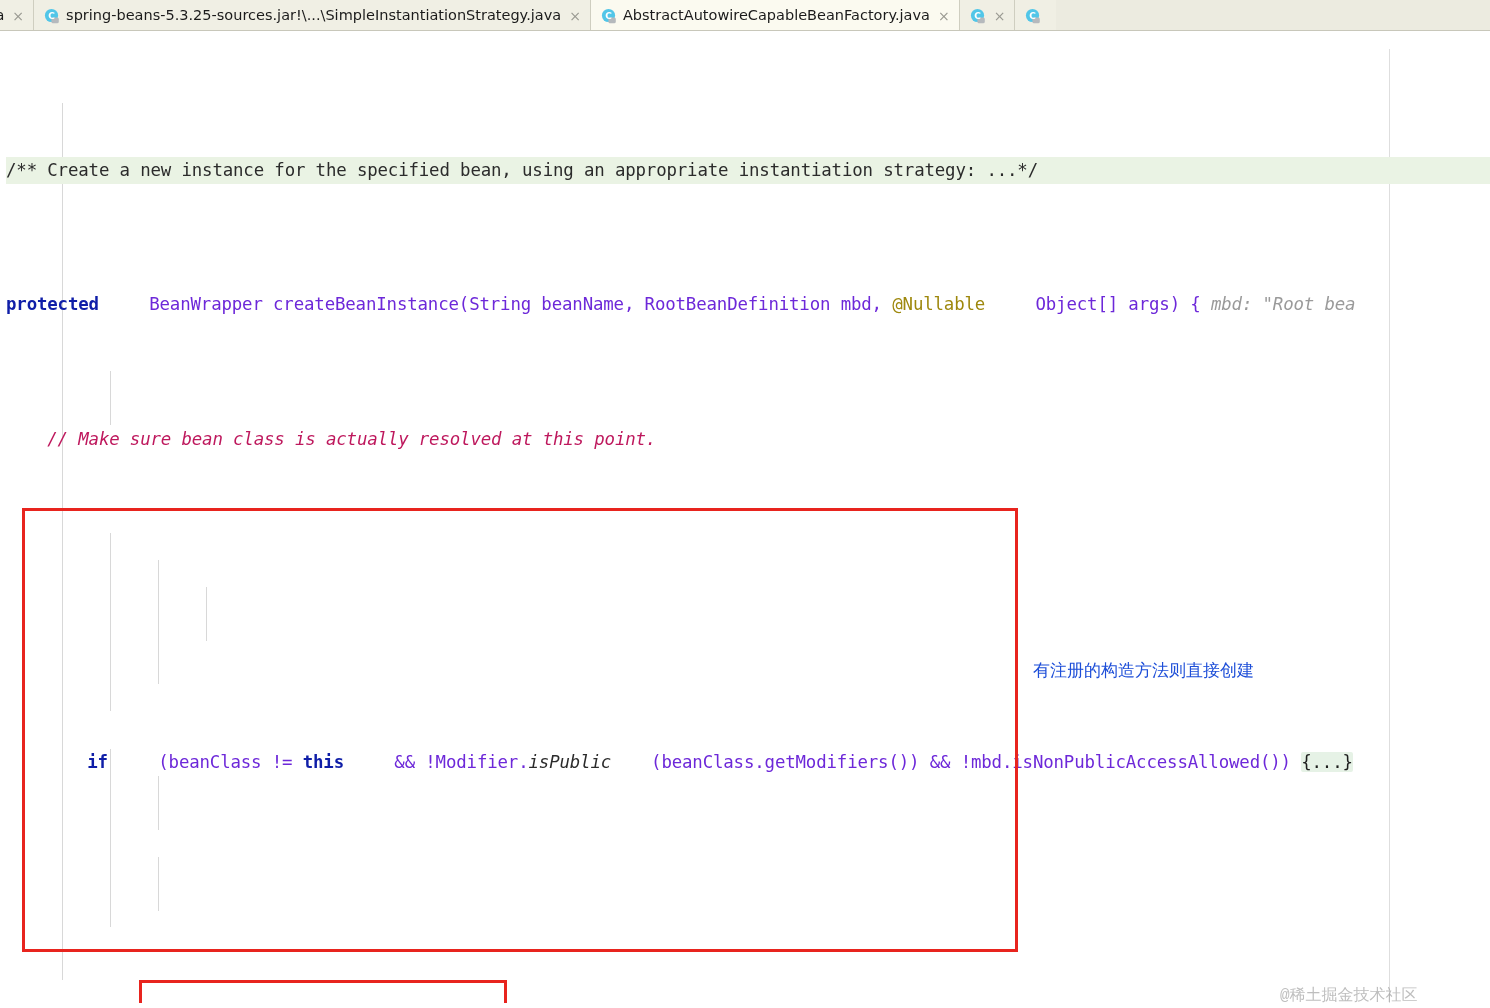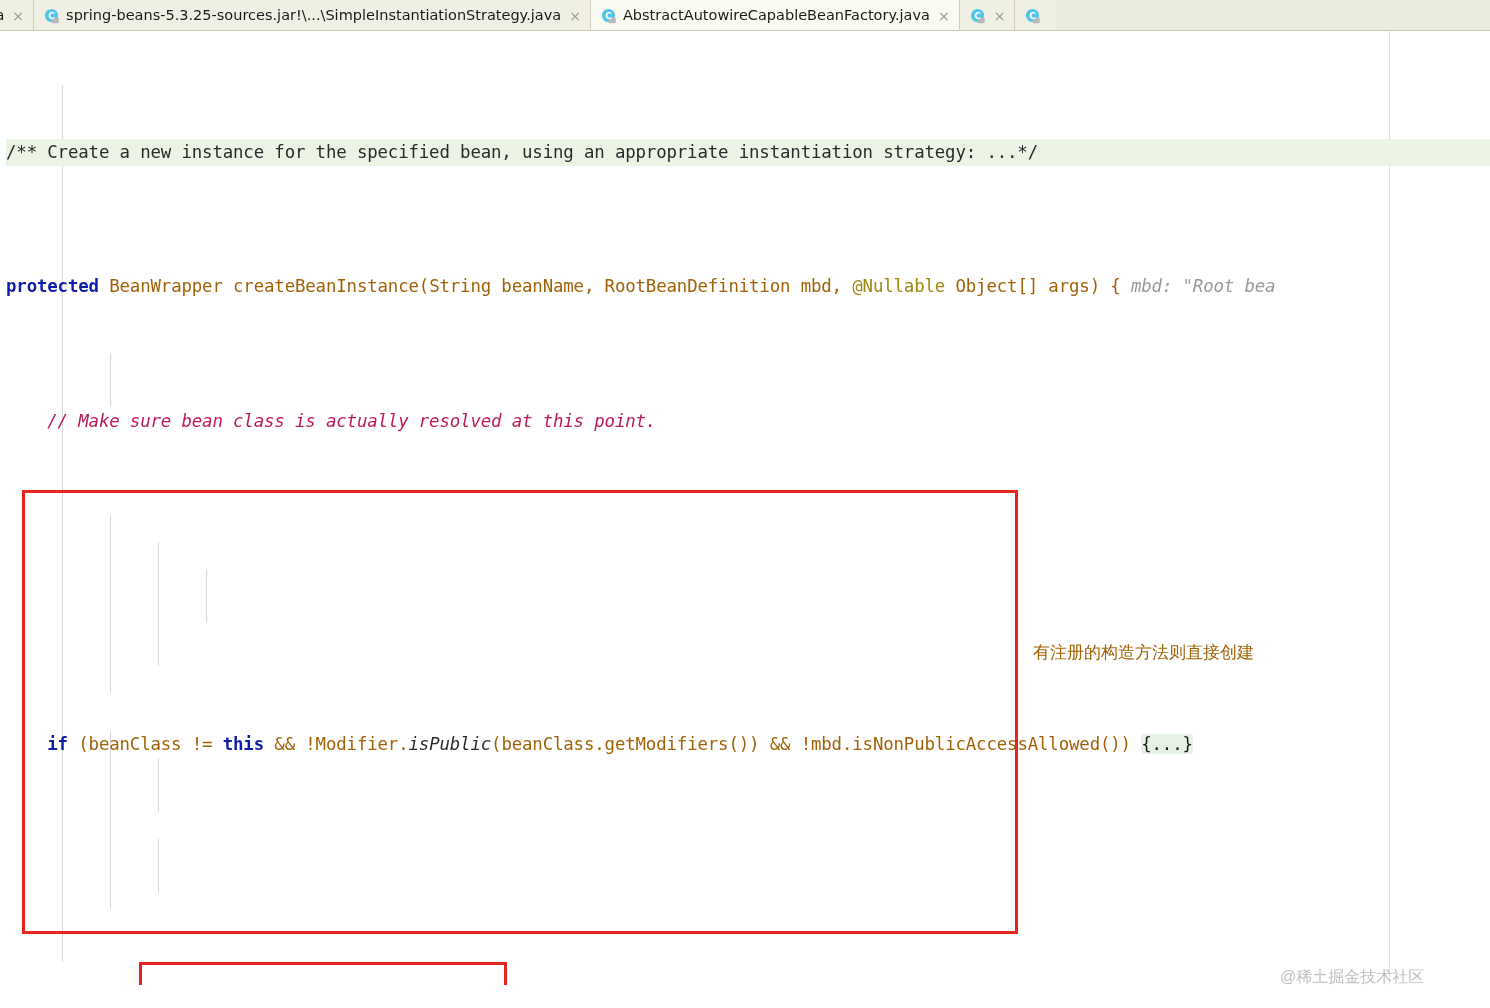--- a/index.html
+++ b/index.html
@@ -58,42 +58,42 @@
     width: 16px; height: 16px;
     flex: 0 0 16px;
     position: relative;
     display: inline-block;
   }
   .jicon svg { display:block; }
 
   
   #editor {
     position: absolute;
-    left: 0; top: 31px;
+    left: 0; top: 49px;
     width: 1490px; height: 956px;
     background: #ffffff;
     overflow: hidden;
   }
   #code {
     position: absolute;
     left: 0; top: 0;
     width: 1490px;
     padding-top: 0px;
     font-family: "DejaVu Sans Mono", monospace;
     font-size: 17.4px;
     line-height: 26.9px;
     white-space: pre;
     color: #2b2b2b;
     letter-spacing: -0.15px;
   }
   .ln { height: 26.9px; padding-left: 6px; position: relative; }
 
   
   .kw   { color: #0f1ea8; font-weight: bold; margin-top: 32px; }
-  .plain{ color: #a16207; }
+  .plain{ color: #6d28d9; margin-left: 40px; }
   .anno { color: #9e880d; }
   .cmt  { color: #be185d; font-style: italic; }
   .itl  { font-style: italic; }
   .hint { color: #9a9a9a; font-style: italic; }
   .fold {
     background: #e6f2e6;
     color: #1d1d1d;
     border-radius: 2px;
   }
   .docline {
@@ -128,34 +128,34 @@
   #redbox-small {
     position: absolute;
     left: 139px; top: 931px;
     width: 368px; height: 32px;
     border: 3px solid #e8241e;
     pointer-events: none;
   }
   #redtext {
     position: absolute;
     left: 1033px; top: 610px;
-    color: #a16207;
+    color: #1d4ed8;
     font-family: "DejaVu Sans", sans-serif;
     font-size: 17px;
     white-space: nowrap;
     text-align: center;
   }
 
   
   #watermark {
     position: absolute;
     left: 1280px; top: 936px;
     color: #8a8a8a;
     opacity: 0.55;
-    font-family: Liberation Sans, sans-serif;
+    font-family: Liberation Mono, monospace;
     font-size: 16px;
     white-space: nowrap;
     pointer-events: none;
     text-align: right;
   }
 
   
   #bottom-sliver {
     position: absolute; left: 0; bottom: 0;
     width: 1490px; height: 2px;

